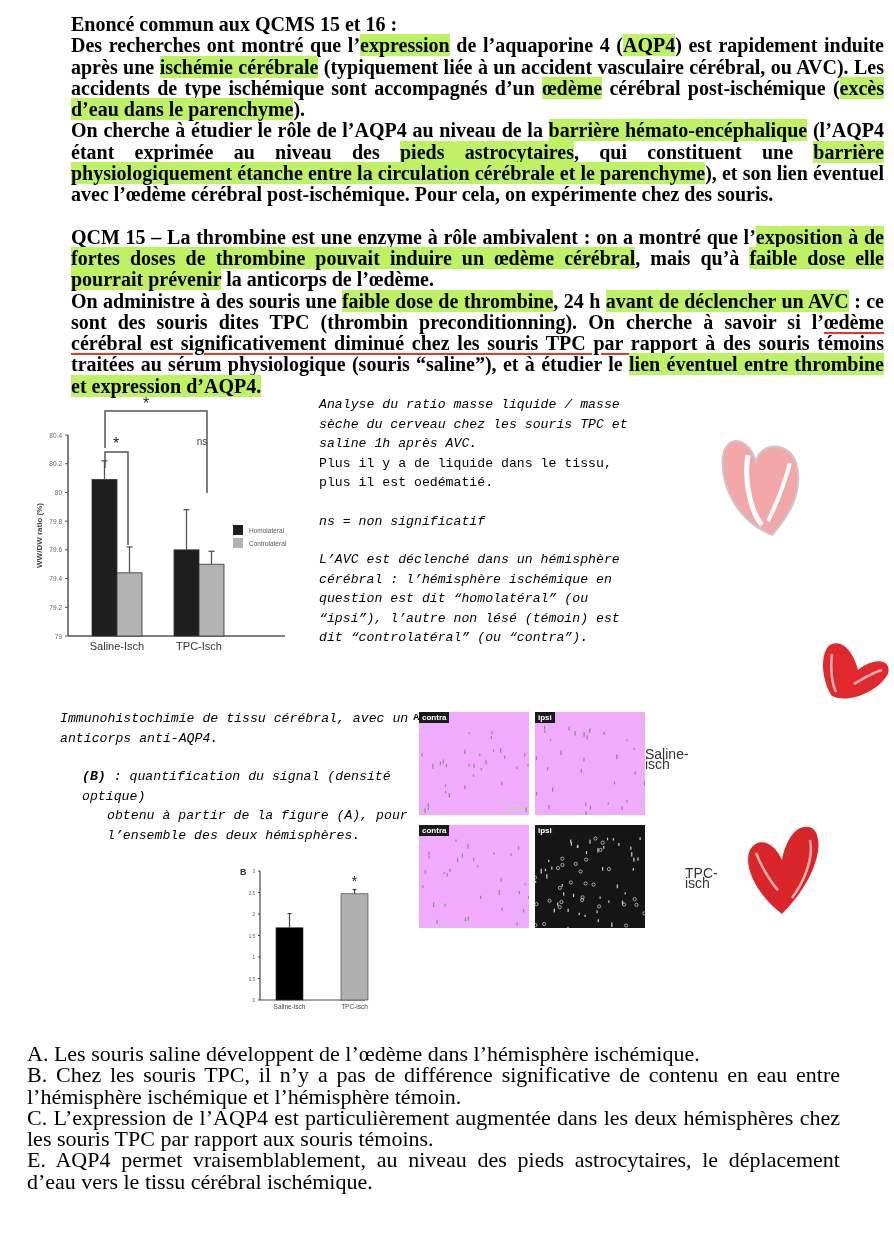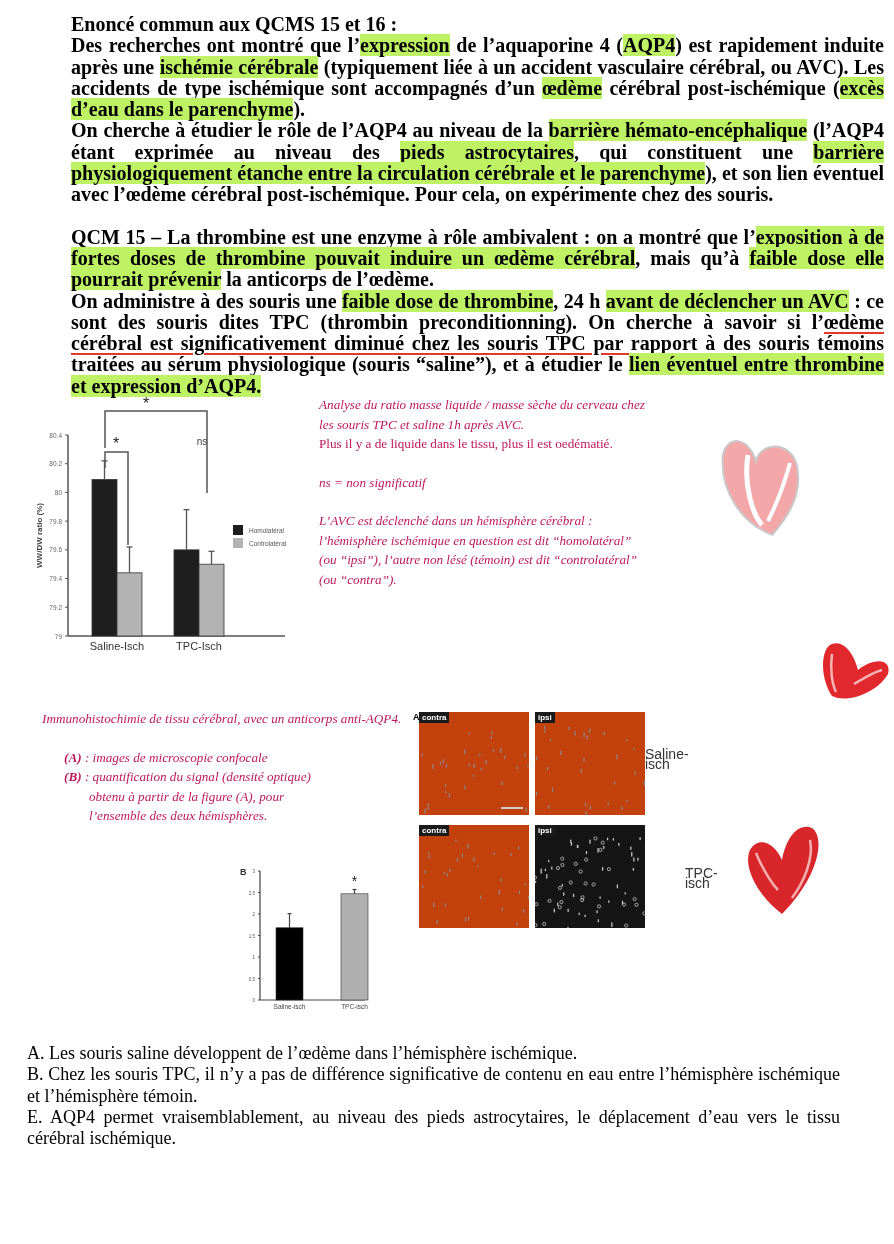--- a/index.html
+++ b/index.html
@@ -2,38 +2,38 @@
 <html><head>
 <meta charset="utf-8">
 <style>
   html, body { margin:0; padding:0; background:#ffffff; }
   body { width:894px; height:1244px; position:relative; overflow:hidden; font-family:"Liberation Serif", serif; color:#000; }
   .intro { position:absolute; left:27px; top:14px; width:813px; font-weight:bold; font-size:20px; line-height:21.3px;margin-left:44px; }
   .intro p { margin:0; text-align:justify; }
   .intro .gap { height:21px; }
   .hl { background:#bef264; }
   .ul { text-decoration:underline; text-decoration-color:#e03a2c; text-decoration-thickness:2px; text-underline-offset:3px; }
-  .fig-caption { position:absolute; font-family:Liberation Serif, serif; font-style:italic; font-size:13.2px; line-height:19.5px; color:#be185d; }
+  .fig-caption { position:absolute; font-family:Liberation Mono, monospace; font-style:italic; font-size:13.2px; line-height:19.5px; color:#000000; }
   .fig-caption p { margin:0; }
   .fig-caption .up { font-style:normal; }
   .fig-caption .blank { height:19px; }
   .cap1 { left:319px; top:395px; width:330px; }
-  .cap2 { left:42px; top:709px; width:360px; }
+  .cap2 { left:60px; top:709px; width:360px; }
   .cap2 .indent { padding-left:22px; }
   .cap2 .indent2 { padding-left:47px; }
   .cap2 b { font-style:italic; }
   svg text { font-family:"Liberation Sans", sans-serif; }
   .chart1 { position:absolute; left:20px; top:385px; }
   .chart2 { position:absolute; left:220px; top:855px; }
   .micro { position:absolute; left:405px; top:705px; width:280px; height:230px; }
-  .panel { position:absolute; width:110px; height:103px; background:#c2410c; overflow:hidden; }
+  .panel { position:absolute; width:110px; height:103px; background:#f0abfc; overflow:hidden; }
   .panel .tag { position:absolute; left:0; top:0; background:#1a1a1a; color:#fff; font-family:"Liberation Sans", sans-serif; font-weight:bold; font-size:8px; padding:1px 3px; }
   .micro .rowlabel { position:absolute; font-family:"Liberation Sans", sans-serif; font-size:14px; line-height:10px; color:#333; }
   .micro .letter { position:absolute; left:8px; top:7px; font-family:"Liberation Sans", sans-serif; font-weight:bold; font-size:9px; }
-  .answers { position:absolute; left:27px; top:1043px; width:813px; font-size:18px; line-height:21.3px; }
+  .answers { position:absolute; left:27px; top:1043px; width:813px; font-size:22px; line-height:21.3px; }
   .answers p { margin:0; text-align:justify; }
   .heart { position:absolute; }
 </style>
 </head>
 <body>
 
 <div class="intro">
   <p>Enoncé commun aux QCMS 15 et 16 :</p>
   <p><span>Des recherches ont montré que l’</span><span class="hl">expression</span><span> de l’aquaporine 4 (</span><span class="hl">AQP4</span><span>) est rapidement induite après une </span><span class="hl">ischémie cérébrale</span><span> (typiquement liée à un accident vasculaire cérébral, ou AVC). Les accidents de type ischémique sont accompagnés d’un </span><span class="hl">œdème</span><span> cérébral post-ischémique (</span><span class="hl">excès d’eau dans le parenchyme</span><span>).</span></p>
   <p><span>On cherche à étudier le rôle de l’AQP4 au niveau de la </span><span class="hl">barrière hémato-encéphalique</span><span> (l’AQP4 étant exprimée au niveau des </span><span class="hl">pieds astrocytaires</span><span>, qui constituent une </span><span class="hl">barrière physiologiquement étanche entre la circulation cérébrale et le parenchyme</span><span>), et son lien éventuel avec l’œdème cérébral post-ischémique. Pour cela, on expérimente chez des souris.</span></p>
@@ -100,21 +100,20 @@
   <p class="up">Plus il y a de liquide dans le tissu, plus il est oedématié.</p>
   <div class="blank"></div>
   <p>ns = non significatif</p>
   <div class="blank"></div>
   <p>L’AVC est déclenché dans un hémisphère cérébral : l’hémisphère ischémique en question est dit “homolatéral” (ou “ipsi”), l’autre non lésé (témoin) est dit “controlatéral” (ou “contra”).</p>
 </div>
 
 <div class="fig-caption cap2">
   <p>Immunohistochimie de tissu cérébral, avec un anticorps anti-AQP4.</p>
   <div class="blank"></div>
-  <p class="indent"><b>(A)</b><span> : images de microscopie confocale</span></p>
   <p class="indent"><b>(B)</b><span> : quantification du signal (densité optique)</span></p>
   <p class="indent2">obtenu à partir de la figure (A), pour</p>
   <p class="indent2">l’ensemble des deux hémisphères.</p>
 </div>
 
 <div class="micro">
   <div class="letter">A</div>
   <div class="panel" style="left:14px;top:7px;"><span class="tag">contra</span><svg class="specks" width="110" height="103">
         <rect x="53.94564471879287" y="62.47106481481482" width="1.2" height="2.3464248971193413" fill="#8a8a8a"></rect>
         <rect x="26.8374914266118" y="51.888888888888886" width="1.2" height="3.5191486625514403" fill="#8a8a8a"></rect>
@@ -319,20 +318,21 @@
       <line x1="134.5" y1="38.78999999999999" x2="134.5" y2="34.48999999999998" stroke="#444" stroke-width="1.2"></line>
       <line x1="132.5" y1="34.48999999999998" x2="136.5" y2="34.48999999999998" stroke="#444" stroke-width="1.2"></line>
       <text x="134.5" y="154" font-size="6.5" text-anchor="middle" fill="#444">TPC-isch</text>
       <text x="134.5" y="31.48999999999998" font-size="14" text-anchor="middle" fill="#222">*</text>
     </g>
 </svg>
 
 <div class="answers">
   <p>A. Les souris saline développent de l’œdème dans l’hémisphère ischémique.</p>
   <p>B. Chez les souris TPC, il n’y a pas de différence significative de contenu en eau entre l’hémisphère ischémique et l’hémisphère témoin.</p>
+  <p>C. L’expression de l’AQP4 est particulièrement augmentée dans les deux hémisphères chez les souris TPC par rapport aux souris témoins.</p>
   <p>E. AQP4 permet vraisemblablement, au niveau des pieds astrocytaires, le déplacement d’eau vers le tissu cérébral ischémique.</p>
 </div>
 
 <svg class="heart" style="left:718px;top:425px;" width="100" height="135" viewBox="0 0 100 135">
   <path d="M48 110 C20 95 2 60 10 25 C16 5 38 8 42 35 C50 15 80 20 82 45 C84 75 65 95 48 110 Z" fill="#f4a7a9" stroke="#c9c9c9" stroke-width="2" transform="rotate(-8 50 65)"></path>
   <path d="M30 30 C25 60 35 90 44 100" stroke="#fff" stroke-width="5" fill="none"></path>
   <path d="M72 38 C66 60 58 80 50 96" stroke="#fff" stroke-width="4" fill="none"></path>
 </svg>
 <svg class="heart" style="left:818px;top:634px;" width="74" height="74" viewBox="0 0 74 74">
   <path d="M14 10 C2 14 2 45 14 62 C30 70 60 58 70 40 C74 26 58 22 40 36 C36 20 26 6 14 10 Z" fill="#e0282d"></path>

